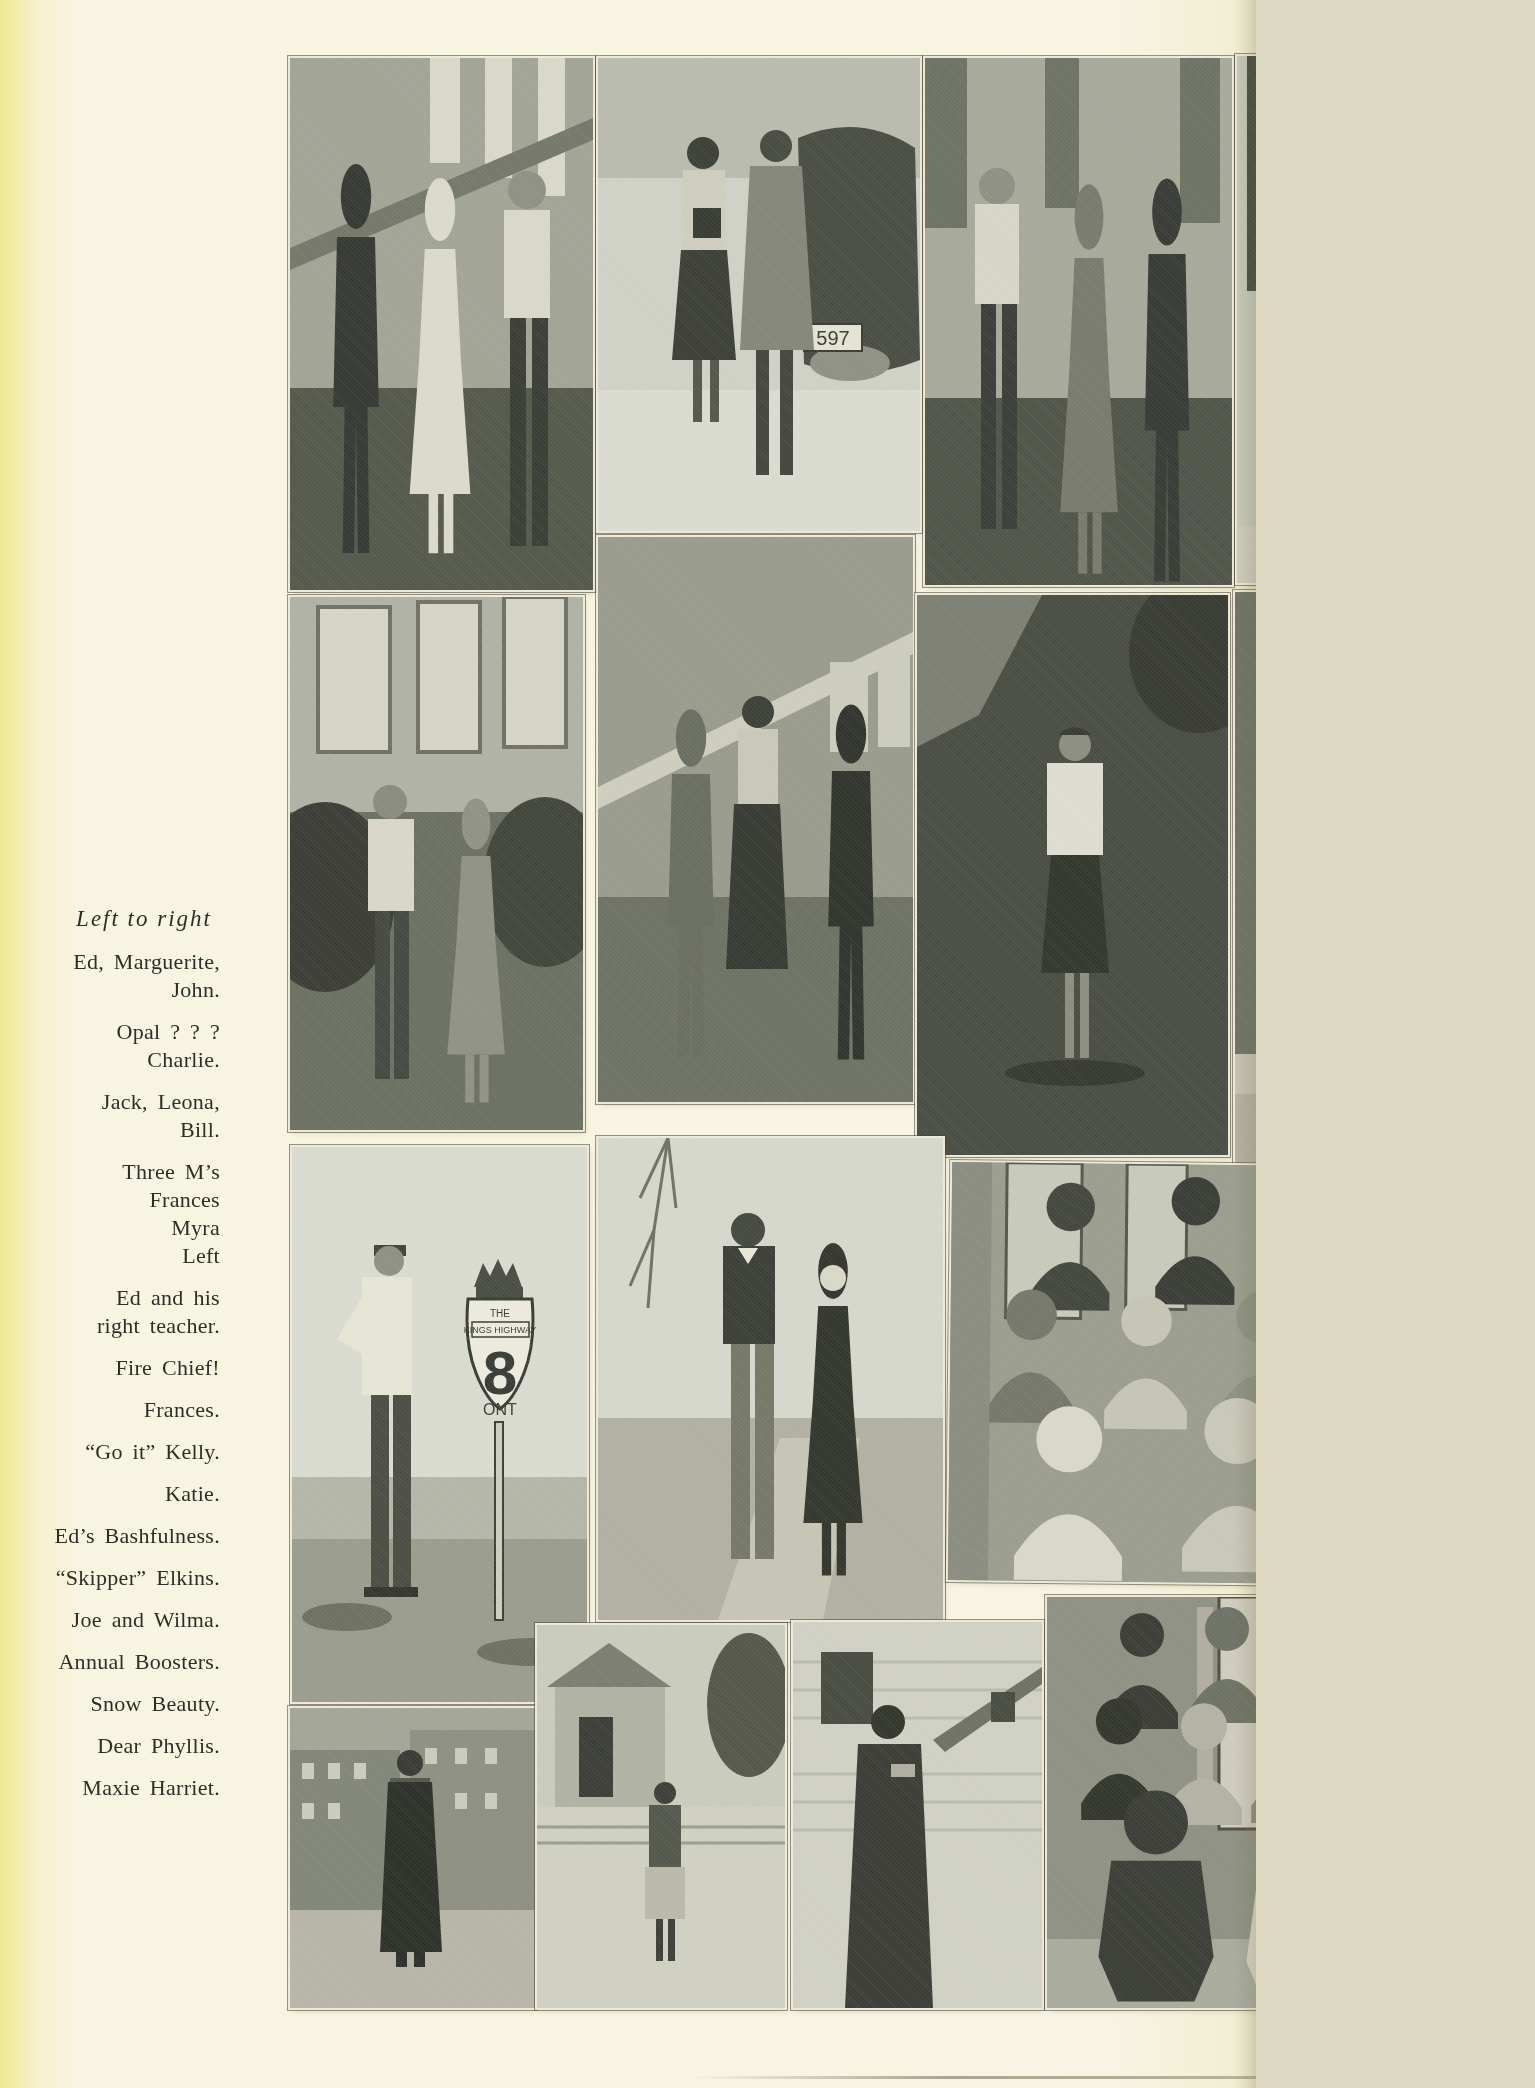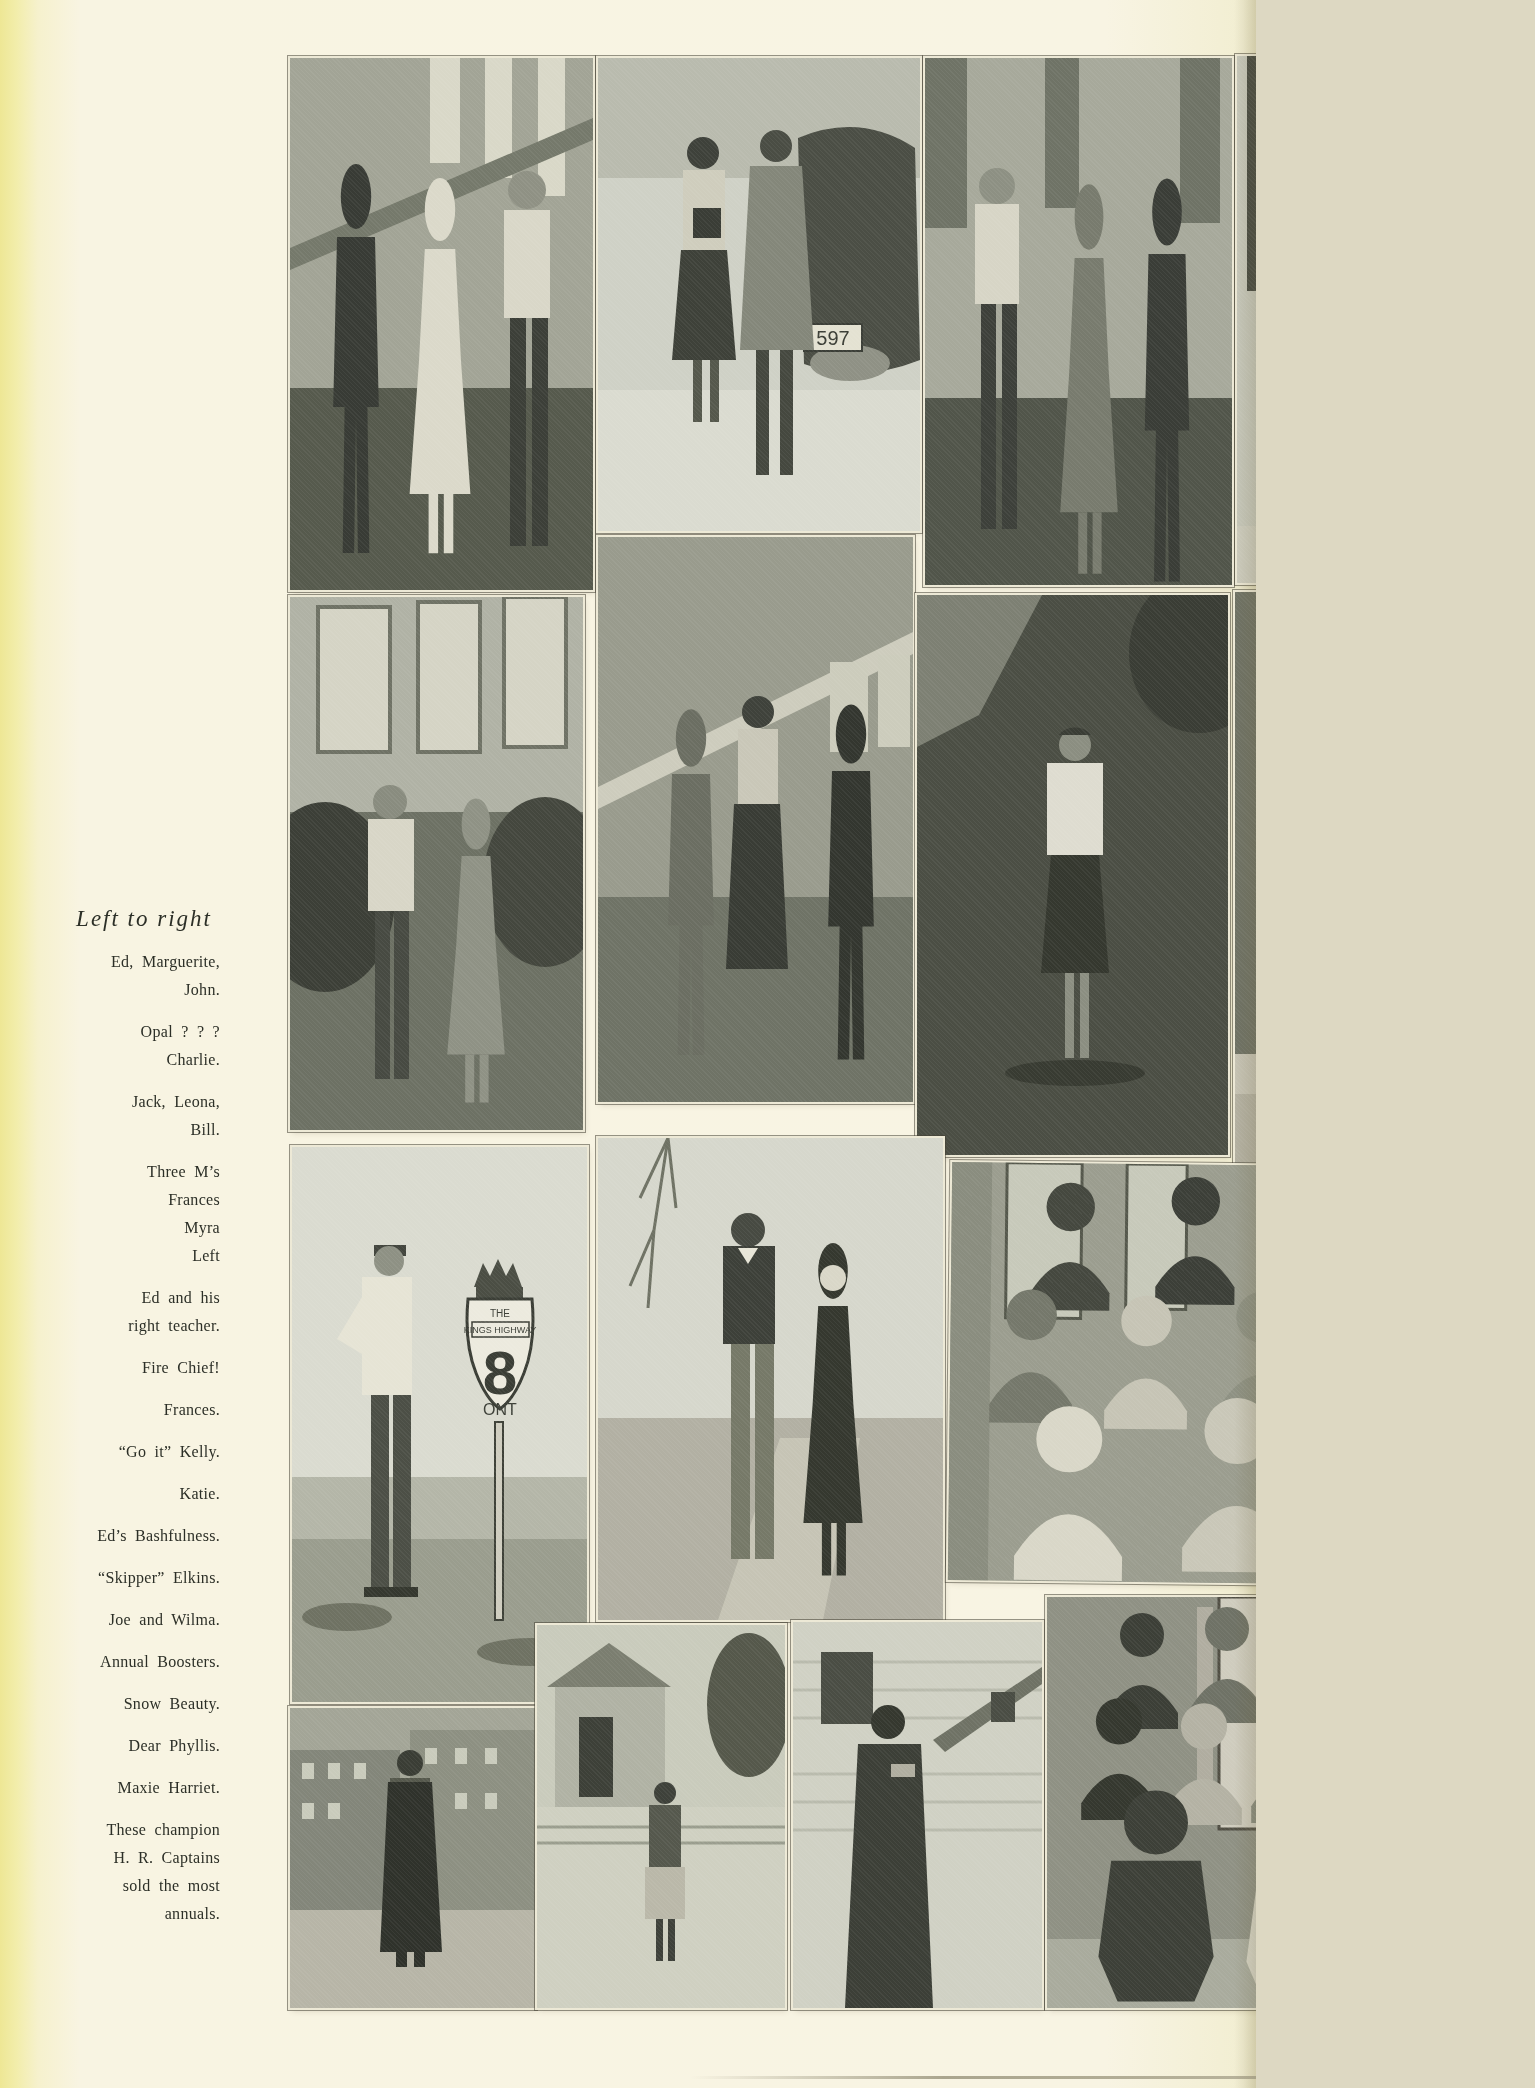--- a/index.html
+++ b/index.html
@@ -5,21 +5,21 @@
   html,body{margin:0;padding:0;background:#ddd8c2;}
   #page{
     position:relative;width:1256px;height:2088px;overflow:hidden;
     background:linear-gradient(90deg,#eee795 0px,#f2edaa 16px,#f6f1cd 38px,#f8f4e2 80px,#f8f4e3 88%,#f2eed2 99%,#eae5c4 100%);
     font-family:"Liberation Serif", serif;
   }
   #page::after{content:"";position:absolute;right:0;top:0;width:22px;height:100%;
     background:linear-gradient(270deg,rgba(110,100,60,.20),rgba(110,100,60,0));pointer-events:none;}
   .cap-block{position:absolute;left:40px;top:906px;width:180px;text-align:right;color:#2c2f27;}
   .cap-heading{font-style:italic;font-size:23px;letter-spacing:2px;margin:0 8px 16px 0;}
-  .cap-block p.cap{margin:0 0 14px 0;font-size:16px;line-height:28px;letter-spacing:.3px;word-spacing:4px;}
+  .cap-block p.cap{margin:0 0 14px 0;font-size:22px;line-height:28px;letter-spacing:.3px;word-spacing:4px;}
   figure.ph{position:absolute;margin:0;background:#9a9c8e;
     box-shadow:0 0 0 2px #ede9d6, 0 0 0 3px rgba(70,66,52,.55), 2px 3px 6px rgba(90,80,50,.18);}
   figure.ph svg{display:block;width:100%;height:100%;}
   figure.ph::after{content:"";position:absolute;inset:0;pointer-events:none;
     background:repeating-linear-gradient(45deg,rgba(255,255,252,.05) 0 1px,rgba(0,0,0,0) 1px 3px);}
   .p1{left:290px;top:58px;width:303px;height:532px;}
   .p2{left:598px;top:58px;width:322px;height:473px;}
   .p3{left:925px;top:58px;width:307px;height:527px;}
   .p4{left:1237px;top:56px;width:273px;height:527px;}
   .p5{left:290px;top:597px;width:293px;height:533px;}
@@ -76,21 +76,20 @@
         <p class="cap"><span>Frances.</span></p>
         <p class="cap"><span>“Go it” Kelly.</span></p>
         <p class="cap"><span>Katie.</span></p>
         <p class="cap"><span>Ed’s Bashfulness.</span></p>
         <p class="cap"><span>“Skipper” Elkins.</span></p>
         <p class="cap"><span>Joe and Wilma.</span></p>
         <p class="cap"><span>Annual Boosters.</span></p>
         <p class="cap"><span>Snow Beauty.</span></p>
         <p class="cap"><span>Dear Phyllis.</span></p>
         <p class="cap"><span>Maxie Harriet.</span></p>
-        <p class="cap"><span>These champion</span><br><span>H. R. Captains</span><br><span>sold the most</span><br><span>annuals.</span></p>
       </div>
   </div>
 
   <figure class="ph p1" title="Ed, Marguerite and John standing on the lawn in front of the school">
     <svg viewBox="0 0 303 532">
       <rect width="303" height="532" fill="#a2a496"></rect>
       <rect x="140" y="0" width="30" height="105" fill="#d9d8c8"></rect>
         <rect x="195" y="0" width="27" height="120" fill="#d9d8c8"></rect>
         <rect x="248" y="0" width="27" height="138" fill="#d9d8c8"></rect>
       <polygon points="0,190 303,60 303,82 0,212" fill="#75796b"></polygon>

